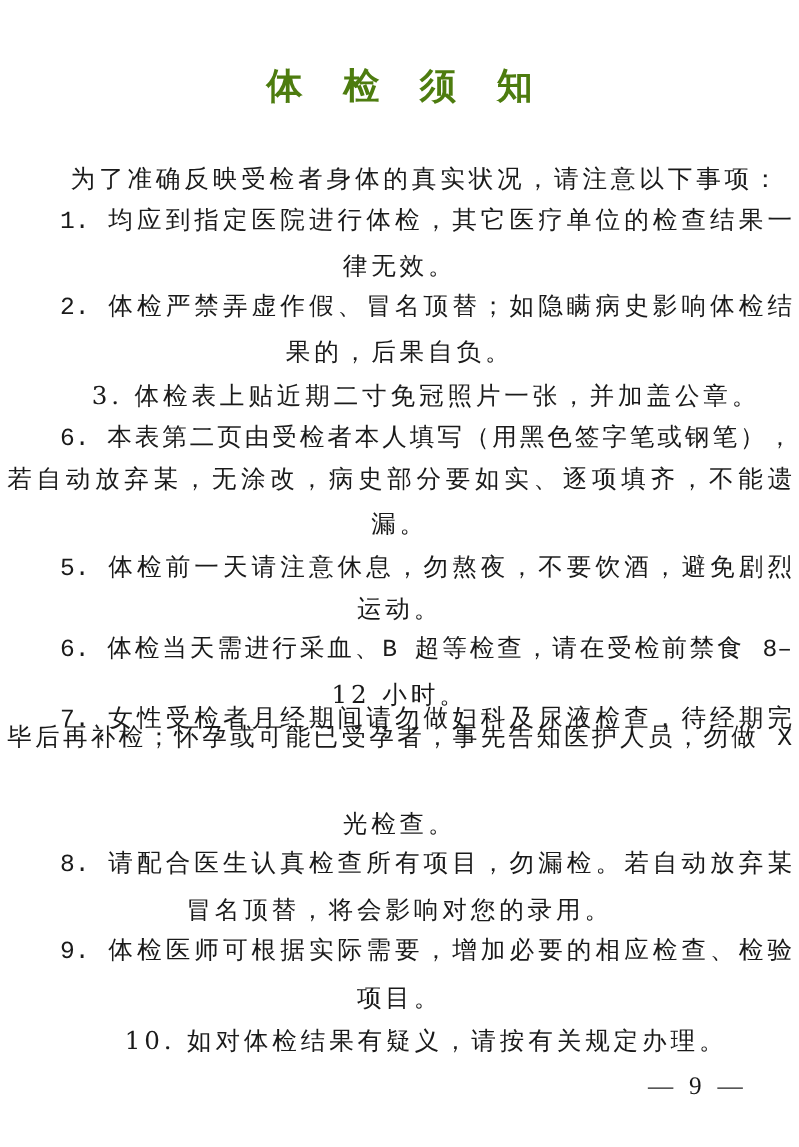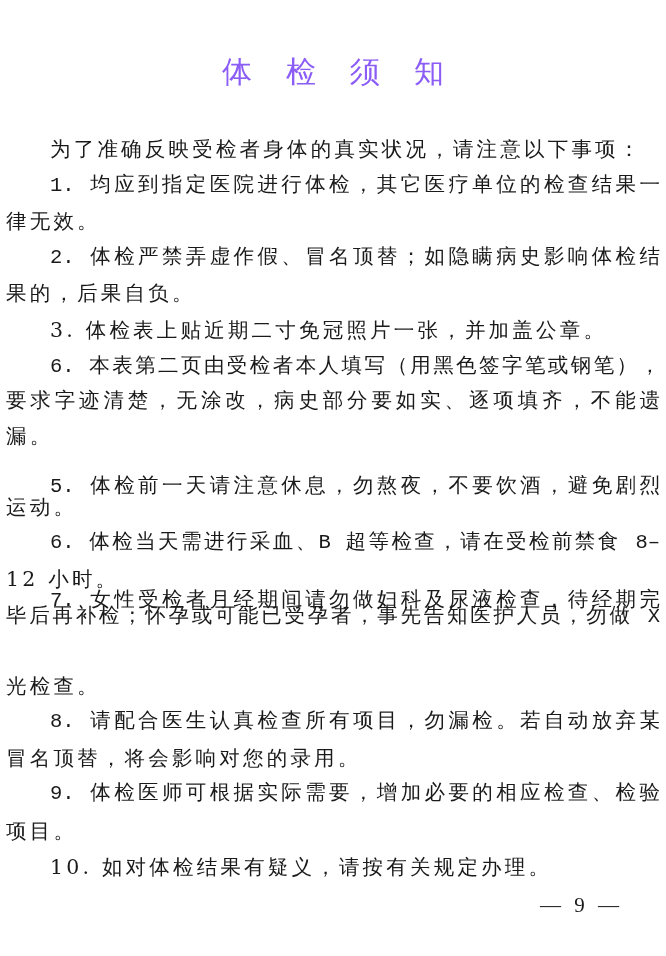--- a/index.html
+++ b/index.html
@@ -2,26 +2,26 @@
 <html><head>
 <meta charset="utf-8">
 <style>
   html, body { margin: 0; padding: 0; }
   body {
     width: 666px; height: 956px; background: #ffffff; position: relative; overflow: hidden;
     font-family: "DejaVu Serif", "Liberation Serif", serif; color: #1a1a1a;
   }
   .title {
     position: absolute; left: 0; width: 666px; top: 52px; text-align: center;
-    font-family: "DejaVu Sans", "Liberation Sans", sans-serif; font-weight: normal;
-    font-size: 30px; letter-spacing: 34px; text-indent: 34px; color: #8b5cf6;
+    font-family: "DejaVu Sans", "Liberation Sans", sans-serif; font-weight: bold;
+    font-size: 30px; letter-spacing: 34px; text-indent: 34px; color: #4d7c0f;
   }
   .line {
     position: absolute; left: 6px; width: 654px; font-size: 20.5px; line-height: 26px;
-    white-space: nowrap; letter-spacing: 3.2px;
+    white-space: nowrap; letter-spacing: 3.2px; text-align: center;
   }
   .line.indent { left: 50px; width: 610px; }
   .line.justify { text-align: justify; text-align-last: justify; letter-spacing: 0; font-family: Liberation Mono, monospace; }
   .page-num {
     position: absolute; left: 540px; top: 893px; font-size: 21px; letter-spacing: 4px;
     font-family: "Liberation Serif", "DejaVu Serif", serif;
   }
 </style>
 </head>
 <body>
@@ -40,26 +40,26 @@
     <div class="line indent justify" style="top:245px">2. 体检严禁弄虚作假、冒名顶替；如隐瞒病史影响体检结</div>
     <div class="line" style="top:280px">果的，后果自负。</div>
   </div>
 
   <div>
     <div class="line indent" style="top:317px">3. 体检表上贴近期二寸免冠照片一张，并加盖公章。</div>
   </div>
 
   <div>
     <div class="line indent justify" style="top:354px">6. 本表第二页由受检者本人填写（用黑色签字笔或钢笔），</div>
-    <div class="line justify" style="top:389px">要求字迹清楚，无涂改，病史部分要如实、逐项填齐，不能遗</div>
+    <div class="line justify" style="top:389px">若自动放弃某，无涂改，病史部分要如实、逐项填齐，不能遗</div>
     <div class="line" style="top:423px">漏。</div>
   </div>
 
   <div>
-    <div class="line indent justify" style="top:474px">5. 体检前一天请注意休息，勿熬夜，不要饮酒，避免剧烈</div>
+    <div class="line indent justify" style="top:462px">5. 体检前一天请注意休息，勿熬夜，不要饮酒，避免剧烈</div>
     <div class="line" style="top:494px">运动。</div>
   </div>
 
   <div>
     <div class="line indent justify" style="top:530px">6. 体检当天需进行采血、B 超等检查，请在受检前禁食 8–</div>
     <div class="line" style="top:566px">12 小时。</div>
   </div>
 
   <div>
     <div class="line indent justify" style="top:588px">7. 女性受检者月经期间请勿做妇科及尿液检查，待经期完</div>

